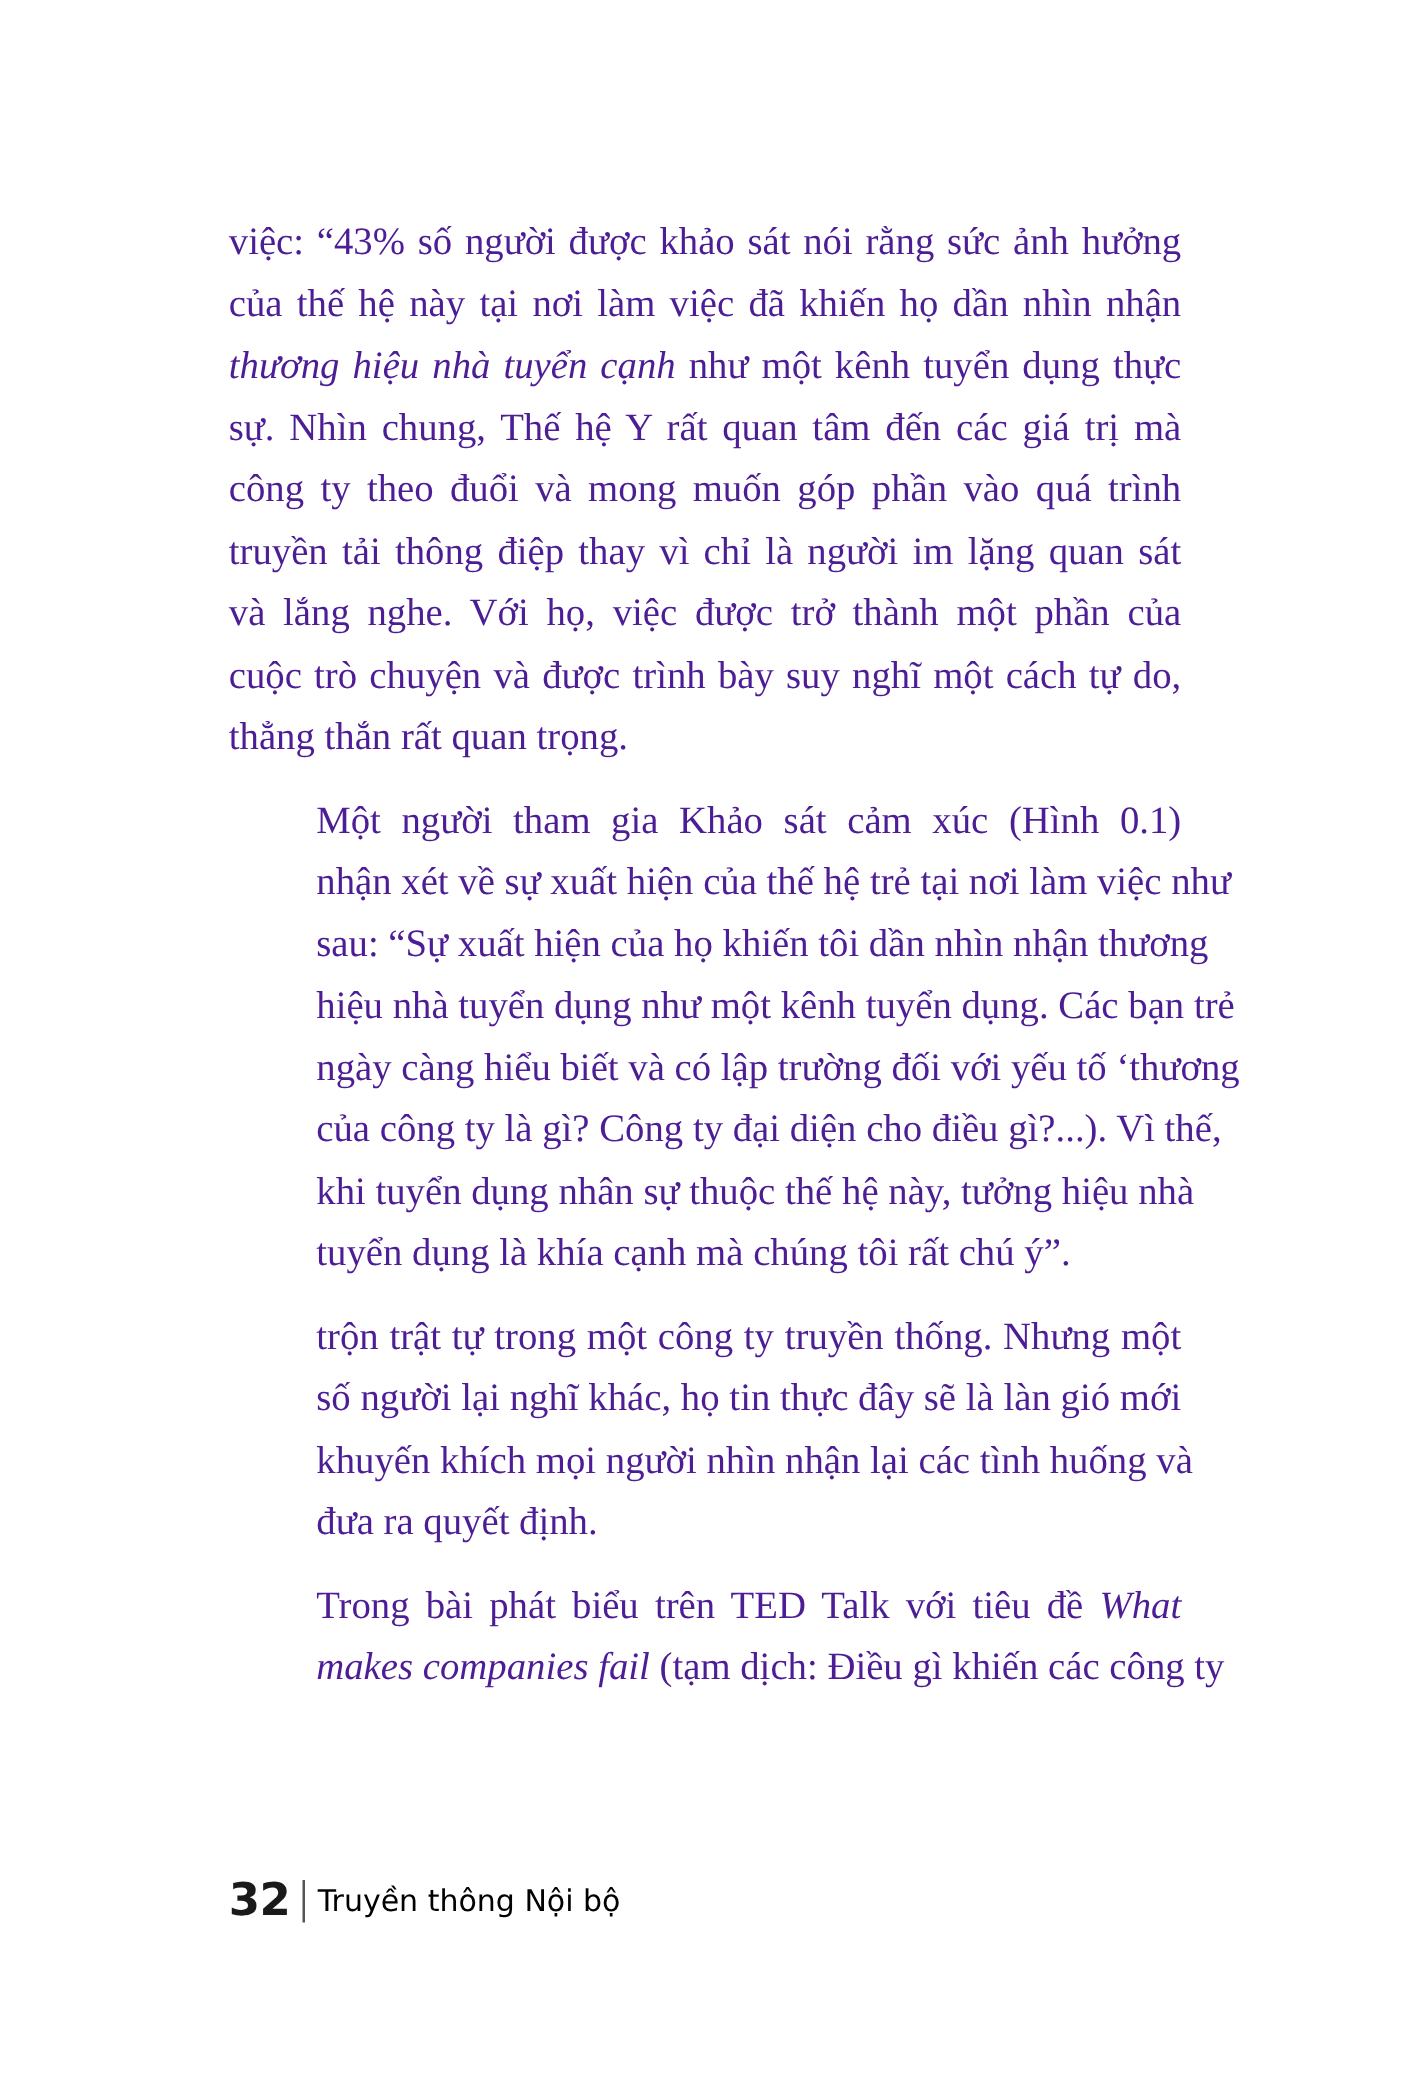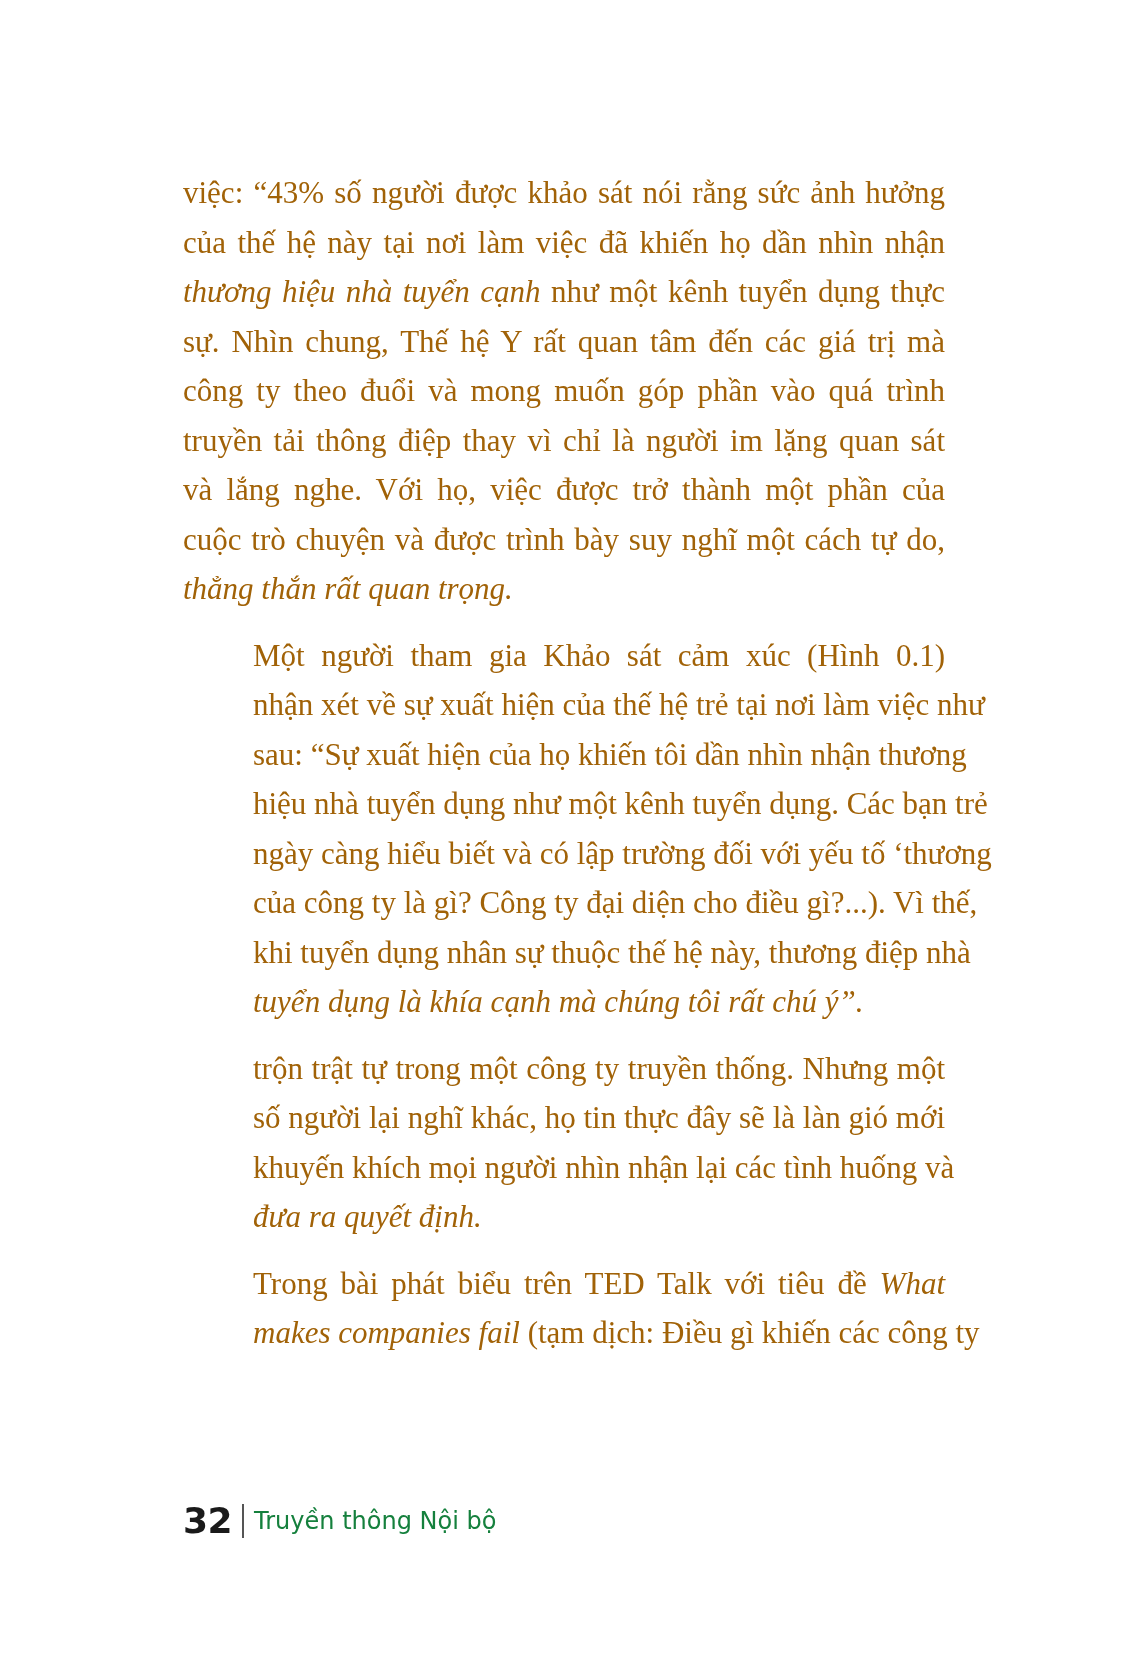--- a/index.html
+++ b/index.html
@@ -2,38 +2,38 @@
 <html><head>
 <meta charset="utf-8">
 <style>
   html, body { margin: 0; padding: 0; background: #ffffff; }
   body { width: 1125px; height: 1662px; position: relative; overflow: hidden; }
   .page { position: absolute; left: 183px; top: 168px; width: 762px; }
   .para {
     font-family: "Liberation Serif", "DejaVu Serif", serif;
     font-size: 31px;
     line-height: 49.5px;
-    color: #a16207;
+    color: #4c1d95;
     text-align: justify;
     margin: 0 0 17px 0;
     text-align-last: left;
     hyphens: none;
   }
   .para.indent { text-indent: 70px; }
   .para .line { display: block; text-align: justify; text-align-last: justify; white-space: nowrap; }
-  .para .line.last { text-align-last: left; font-style: italic; }
+  .para .line.last { text-align-last: left; }
   em { font-style: italic; }
   .footer {
     position: absolute; left: 183px; top: 1500px;
     display: flex; align-items: center;
     font-family: "DejaVu Sans", "Liberation Sans", sans-serif;
   }
   .page-num { font-weight: bold; font-size: 36px; color: #1a1a1a; letter-spacing: -0.5px; }
   .sep { width: 2px; height: 34px; background: #555; margin: 0 10px 0 10px; }
-  .running-title { font-size: 24px; color: #15803d; }
+  .running-title { font-size: 24px; color: #000000; }
 </style>
 </head>
 <body>
 
 <div class="page" id="page-body">
     <p class="para">
       <span class="line"><span>việc: “43% số người được khảo sát nói rằng sức ảnh hưởng</span></span>
       <span class="line"><span>của thế hệ này tại nơi làm việc đã khiến họ dần nhìn nhận</span></span>
       <span class="line"><em>thương hiệu nhà tuyển cạnh</em><span> như một kênh tuyển dụng thực</span></span>
       <span class="line"><span>sự. Nhìn chung, Thế hệ Y rất quan tâm đến các giá trị mà</span></span>
@@ -43,21 +43,21 @@
       <span class="line"><span>cuộc trò chuyện và được trình bày suy nghĩ một cách tự do,</span></span>
       <span class="line last"><span>thẳng thắn rất quan trọng.</span></span>
     </p>
     <p class="para indent">
       <span class="line" style="text-indent: 70px;"><span>Một người tham gia Khảo sát cảm xúc (Hình 0.1)</span></span>
       <span class="line"><span>nhận xét về sự xuất hiện của thế hệ trẻ tại nơi làm việc như</span></span>
       <span class="line"><span>sau: “Sự xuất hiện của họ khiến tôi dần nhìn nhận thương</span></span>
       <span class="line"><span>hiệu nhà tuyển dụng như một kênh tuyển dụng. Các bạn trẻ</span></span>
       <span class="line"><span>ngày càng hiểu biết và có lập trường đối với yếu tố ‘thương</span></span>
       <span class="line"><span>của công ty là gì? Công ty đại diện cho điều gì?...). Vì thế,</span></span>
-      <span class="line"><span>khi tuyển dụng nhân sự thuộc thế hệ này, thương điệp nhà</span></span>
+      <span class="line"><span>khi tuyển dụng nhân sự thuộc thế hệ này, tưởng hiệu nhà</span></span>
       <span class="line last"><span>tuyển dụng là khía cạnh mà chúng tôi rất chú ý”.</span></span>
     </p>
     <p class="para indent">
       <span class="line"><span>trộn trật tự trong một công ty truyền thống. Nhưng một</span></span>
       <span class="line"><span>số người lại nghĩ khác, họ tin thực đây sẽ là làn gió mới</span></span>
       <span class="line"><span>khuyến khích mọi người nhìn nhận lại các tình huống và</span></span>
       <span class="line last"><span>đưa ra quyết định.</span></span>
     </p>
     <p class="para indent">
       <span class="line" style="text-indent: 70px;"><span>Trong bài phát biểu trên TED Talk với tiêu đề </span><em>What</em></span>

